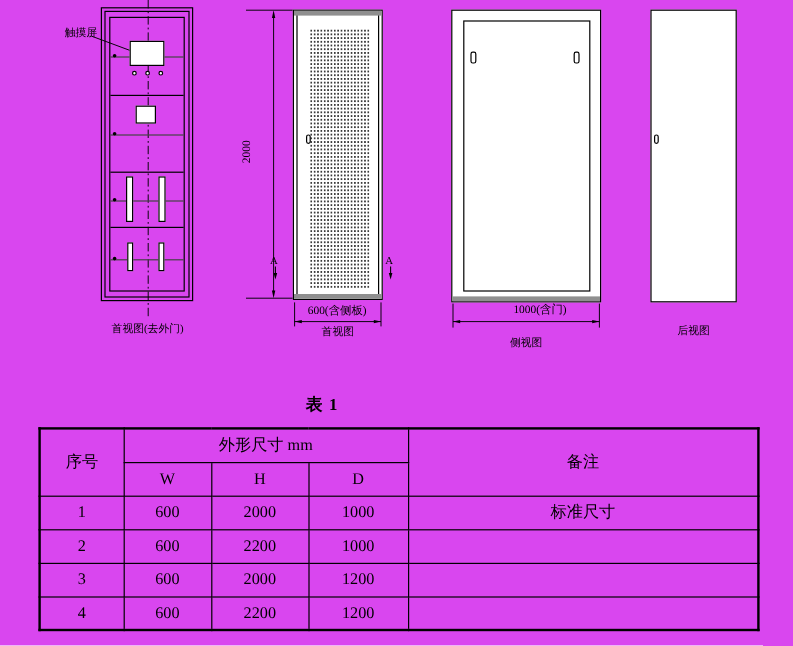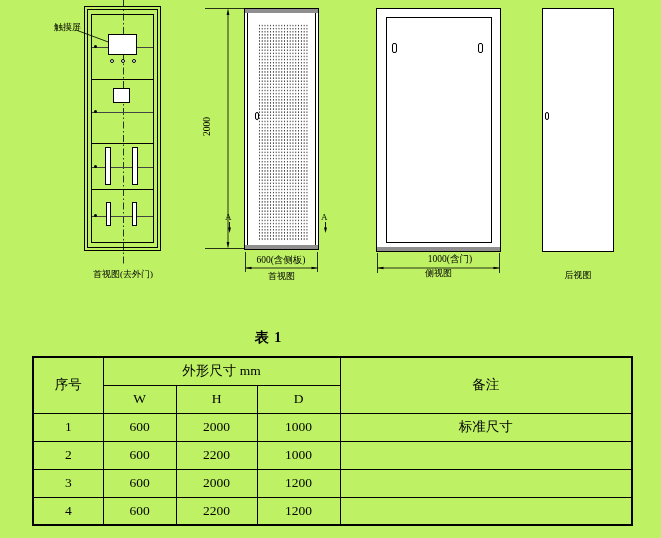--- a/index.html
+++ b/index.html
@@ -1,18 +1,18 @@
 <!DOCTYPE html>
 <html><head>
 <meta charset="utf-8">
 <style>
   * { margin: 0; padding: 0; box-sizing: border-box; }
   html, body { background: #fff; }
   body { font-family: "Liberation Serif", "DejaVu Serif", serif; color: #000; }
-  #page { position: relative; width: 661px; height: 538px; background: #bef264; overflow: hidden; }
+  #page { position: relative; width: 661px; height: 538px; background: #d946ef; overflow: hidden; }
 
   .abs { position: absolute; }
   .ctr { text-align: center; }
 
   
   #figure { position: absolute; left: 0; top: 0; width: 661px; height: 295px; }
   #fig-lines { position: absolute; left: 0; top: 0; width: 661px; height: 295px; }
 
   .smalltext { font-size: 9px; line-height: 11px; white-space: nowrap; }
   .dimtext   { font-size: 9.5px; line-height: 11px; white-space: nowrap; }
@@ -171,21 +171,21 @@
 
     <div class="abs dimtext rot90" style="left:189px;top:121px;width:36px;text-align:center">2000</div>
 
     <div class="abs smalltext" style="left:225px;top:212px">A</div>
     <div class="abs smalltext" style="left:321px;top:212px">A</div>
 
     <div class="abs dimtext ctr" style="left:245px;top:255px;width:72px">600(含侧板)</div>
     <div class="abs smalltext ctr" style="left:245px;top:271px;width:73px">首视图</div>
 
     <div class="abs dimtext ctr" style="left:377px;top:254px;width:146px">1000(含门)</div>
-    <div class="abs smalltext ctr" style="left:377px;top:268px;width:123px">侧视图</div>
+    <div class="abs smalltext ctr" style="left:377px;top:280px;width:123px">侧视图</div>
 
     <div class="abs smalltext ctr" style="left:542px;top:270px;width:72px">后视图</div>
   </div>
 
 
   <div id="table-title">表 1</div>
 
   <table id="dim-table">
     <tbody>
       <tr class="hrow">

